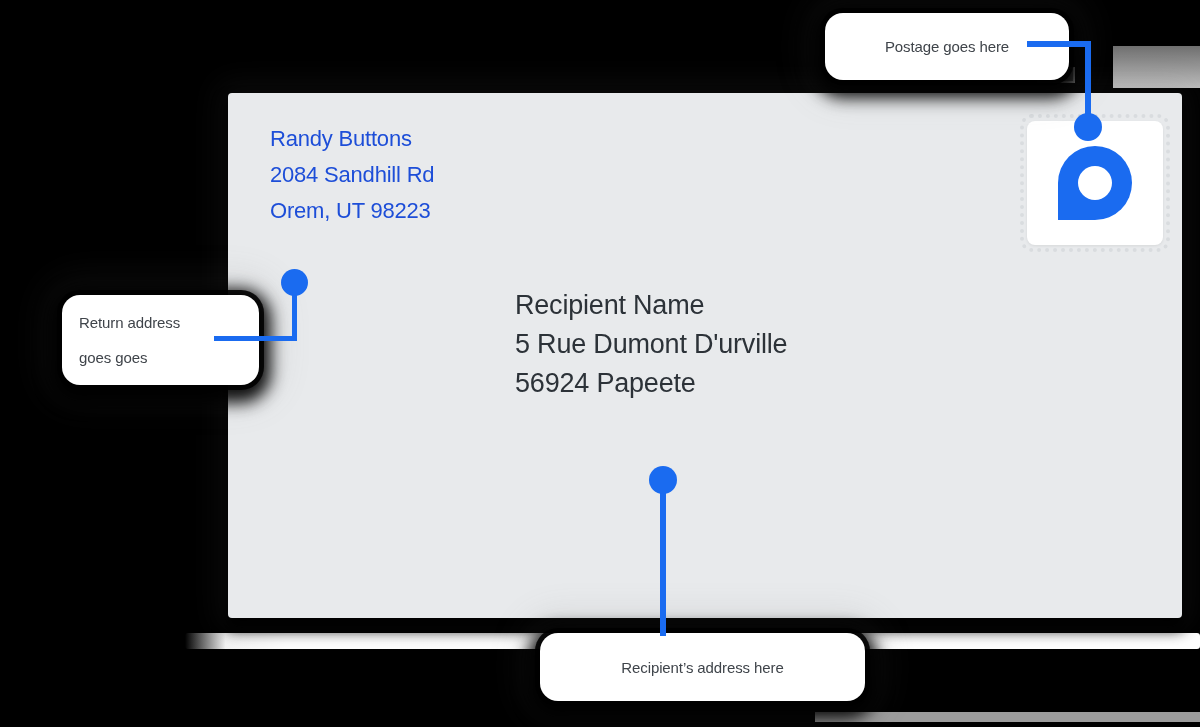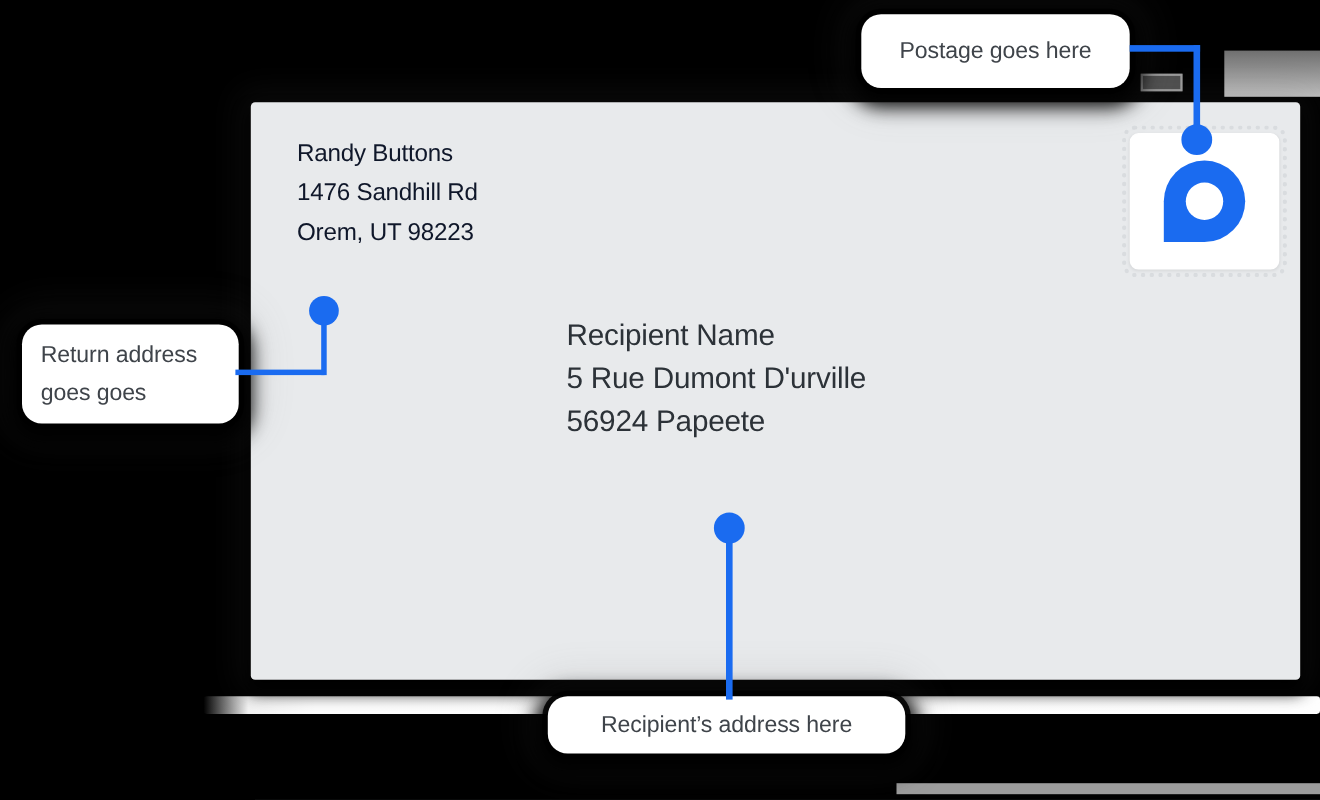--- a/index.html
+++ b/index.html
@@ -15,21 +15,21 @@
   .white-band{position:absolute;left:185px;top:633px;width:1015px;height:16px;
     background:linear-gradient(90deg,rgba(255,255,255,0),#f2f2f2 4%,#fdfdfd 10%,#ffffff);
     border-radius:3px;z-index:1;filter:blur(.4px);}
   .gray-strip{position:absolute;left:815px;top:712px;width:385px;height:10px;
     background:#9c9c9c;z-index:1;}
   
   .envelope{position:absolute;left:228px;top:93px;width:954px;height:525px;
     background:#e8eaec;border-radius:4px;z-index:2;
     box-shadow:0 10px 14px 2px rgba(0,0,0,.95), 0 0 30px 12px rgba(120,120,120,.09);}
   .return-address{position:absolute;left:42px;top:28px;
-    font-size:22px;line-height:36px;color:#0f172a;letter-spacing:-.2px;}
+    font-size:22px;line-height:36px;color:#1d4ed8;letter-spacing:-.2px;}
   .recipient-address{position:absolute;left:287px;top:193px;
     font-size:27px;line-height:39px;font-weight:400;color:#2c3238;letter-spacing:-.2px;}
   .addr-line{white-space:pre;}
   
   .stamp{position:absolute;left:792px;top:21px;width:136px;height:124px;
     border:4px dotted #d9dcdf;border-radius:12px;padding:3px;box-sizing:content-box;}
   .stamp-inner{width:100%;height:100%;background:#fff;border-radius:8px;
     display:flex;align-items:center;justify-content:center;
     box-shadow:0 1px 3px rgba(0,0,0,.08);}
   .stamp-logo{width:74px;height:74px;background:#1a6bf0;
@@ -41,45 +41,45 @@
   .ret-line-v{left:292px;top:282px;width:5px;height:59px;}
   .ret-line-h{left:214px;top:336px;width:81px;height:5px;}
   .ret-dot{left:281px;top:269px;width:27px;height:27px;}
   .post-line-h{left:1027px;top:41px;width:64px;height:6px;}
   .post-line-v{left:1085px;top:41px;width:6px;height:86px;}
   .post-dot{left:1074px;top:113px;width:28px;height:28px;}
   .rec-line-v{left:660px;top:478px;width:6px;height:158px;}
   .rec-dot{left:649px;top:466px;width:28px;height:28px;}
   
   .callout{position:absolute;background:#fff;border-radius:18px;z-index:6;
-    color:#3f444a;font-size:21px;letter-spacing:-.1px;
+    color:#3f444a;font-size:15px;letter-spacing:-.1px;
     box-shadow:0 0 0 5px rgba(0,0,0,.88), 0 6px 16px 12px rgba(0,0,0,.92),
-               0 0 34px 20px rgba(110,110,110,.12);}
+               0 0 34px 20px rgba(110,110,110,.12);margin-left:42px;}
   .callout-postage{left:783px;top:13px;width:244px;height:67px;
     display:flex;align-items:center;justify-content:center;}
   .callout-return{left:20px;top:295px;width:197px;height:90px;
     display:flex;flex-direction:column;justify-content:center;
     padding-left:17px;box-sizing:border-box;line-height:35px;}
-  .callout-recipient{left:498px;top:633px;width:325px;height:52px;
+  .callout-recipient{left:498px;top:633px;width:325px;height:68px;
     display:flex;align-items:center;justify-content:center;}
 </style>
 </head>
 <body>
 
 <div class="stage">
 
   <div class="gray-patch"></div>
   <div class="slot-rect"></div>
   <div class="white-band"></div>
   <div class="gray-strip"></div>
 
   <div class="envelope">
     <div class="return-address">
       <div class="addr-line">Randy Buttons</div>
-      <div class="addr-line">1476 Sandhill Rd</div>
+      <div class="addr-line">2084 Sandhill Rd</div>
       <div class="addr-line">Orem, UT 98223</div>
     </div>
 
     <div class="recipient-address">
       <div class="addr-line">Recipient Name</div>
       <div class="addr-line">5 Rue Dumont D'urville</div>
       <div class="addr-line">56924 Papeete</div>
     </div>
 
     <div class="stamp">

